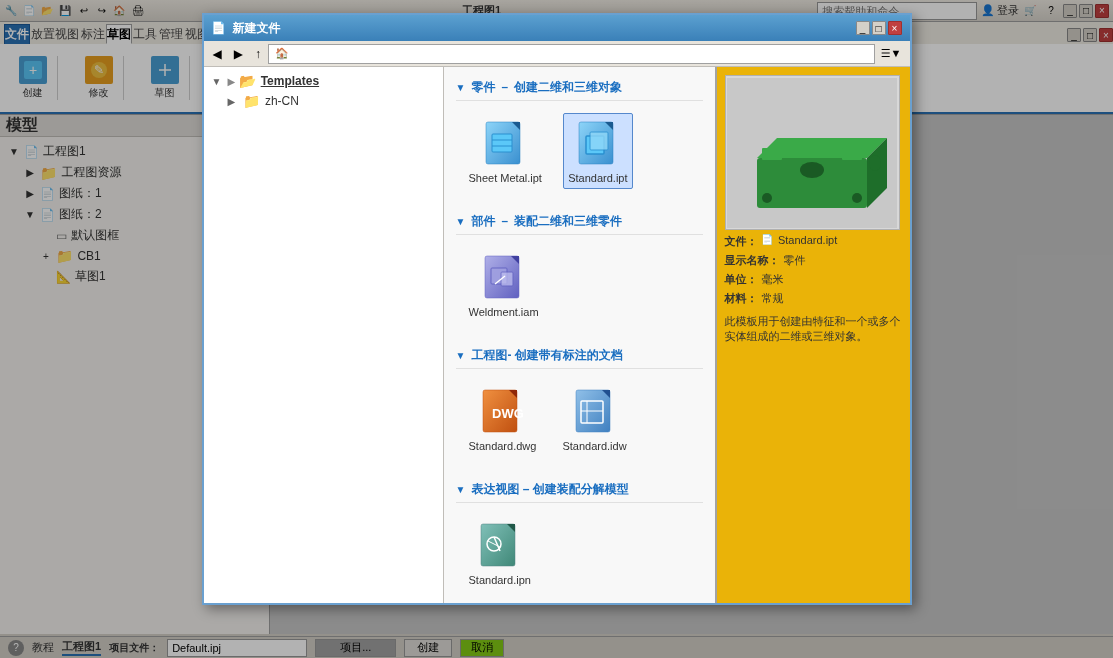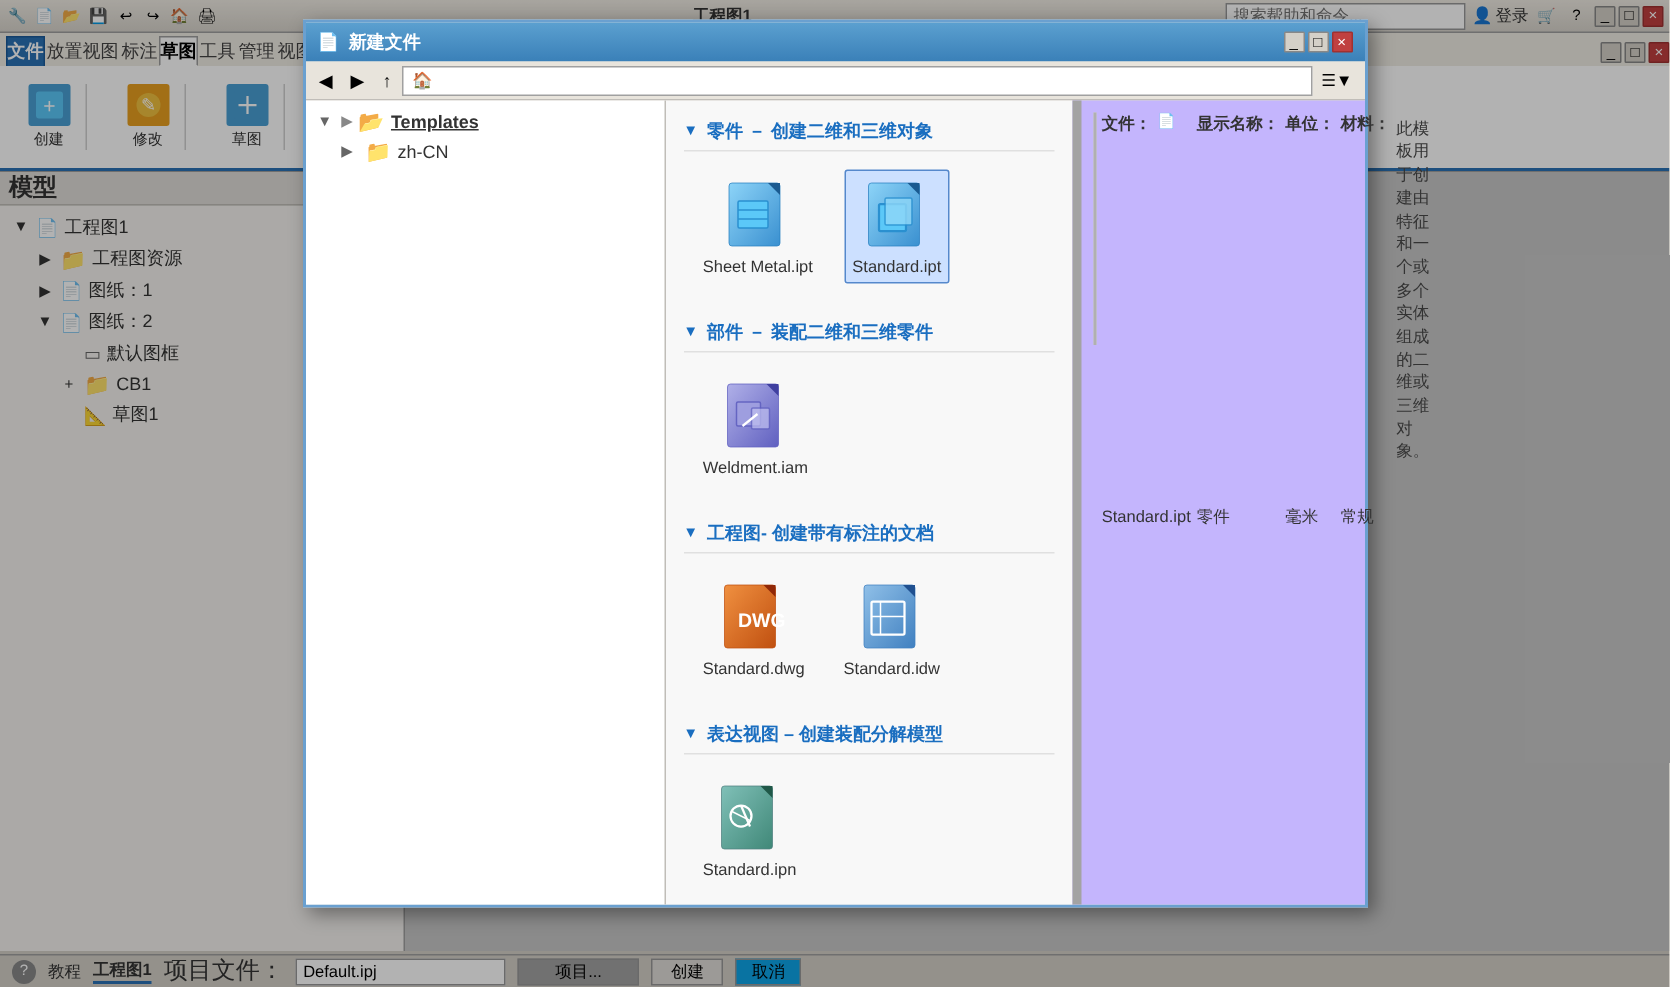--- a/index.html
+++ b/index.html
@@ -78,21 +78,21 @@
     
     .template-section { padding: 8px 12px; }
     .section-header { display: flex; align-items: center; gap: 6px; font-size: 12px; color: #1a6ec0; font-weight: bold; padding: 4px 0; border-bottom: 1px solid #e0e0e0; margin-bottom: 8px; }
     .section-arrow { font-size: 10px; color: #1a6ec0; cursor: pointer; }
     .file-grid { display: flex; flex-wrap: wrap; gap: 16px; padding: 4px 8px; }
     .file-item { display: flex; flex-direction: column; align-items: center; cursor: pointer; padding: 4px; border: 1px solid transparent; border-radius: 2px; min-width: 70px; }
     .file-item.selected { background: #cce0ff; border-color: #5588cc; }
     .file-label { font-size: 11px; color: #333; text-align: center; margin-top: 2px; }
 
     
-    .info-panel { width: 195px; background: #c4b5fd; border-left: 6px solid #a3a3a3; padding: 8px; display: flex; flex-direction: row; gap: 4px; }
+    .info-panel { width: 195px; background: #eab308; border-left: 2px solid #a3a3a3; padding: 8px; display: flex; flex-direction: column; gap: 4px; }
     .info-preview { width: 175px; height: 155px; background: #d8d8d8; border: 1px solid #b0b0b0; display: flex; align-items: center; justify-content: center; overflow: hidden; }
     .info-field { font-size: 11px; color: #333; display: flex; gap: 4px; align-items: flex-start; flex-wrap: wrap; }
     .info-label { color: #333; font-weight: bold; white-space: nowrap; }
     .info-value { color: #333; }
     .info-desc { font-size: 11px; color: #333; margin-top: 4px; line-height: 1.4; }
 
     
     .win-controls { display: flex; gap: 2px; }
     .win-btn { width: 14px; height: 14px; border-radius: 1px; display: flex; align-items: center; justify-content: center; font-size: 10px; cursor: pointer; }
     .win-min { background: #d4d0c8; border: 1px solid #888; }
@@ -517,18 +517,18 @@
     </div>
   </div>
 </div>
 
 <div style="height:22px; background:#d4d0c8; border-top:1px solid #a0a0a0; display:flex; align-items:center; padding:0 8px; gap:8px; position:absolute; bottom:0; left:0; right:0;">
   <div style="display:flex;align-items:center;gap:4px;">
     <span style="width:16px;height:16px;background:#888;border-radius:50%;color:#fff;font-size:10px;display:flex;align-items:center;justify-content:center;">?</span>
   </div>
   <div style="font-size:11px;color:#333;cursor:pointer;">教程</div>
   <div style="font-size:11px;color:#333;cursor:pointer;font-weight:bold;border-bottom:2px solid #2a72b5;">工程图1</div>
-  <div style="font-size:16px;color:#333;">项目文件：</div>
+  <div style="font-size:10px;color:#333;font-weight:bold;">项目文件：</div>
   <input style="height: 18px; background: rgb(255, 255, 255); border: 1px solid rgb(153, 153, 153); padding: 0px 4px; font-size: 11px; width: 140px;" type="text" value="Default.ipj">
   <button style="height:18px;padding:0 24px;font-size:11px;background:#a3a3a3;border:1px solid #999;cursor:pointer;">项目...</button>
   <button style="height:18px;padding:0 12px;font-size:11px;background:#e0ddd8;border:1px solid #999;cursor:pointer;">创建</button>
-  <button style="height:18px;padding:0 10px;font-size:11px;background:#0ea5e9;border:1px solid #999;cursor:pointer;">取消</button>
+  <button style="height:18px;padding:0 10px;font-size:11px;background:#84cc16;border:1px solid #999;cursor:pointer;">取消</button>
 </div>
 
 </body></html>

